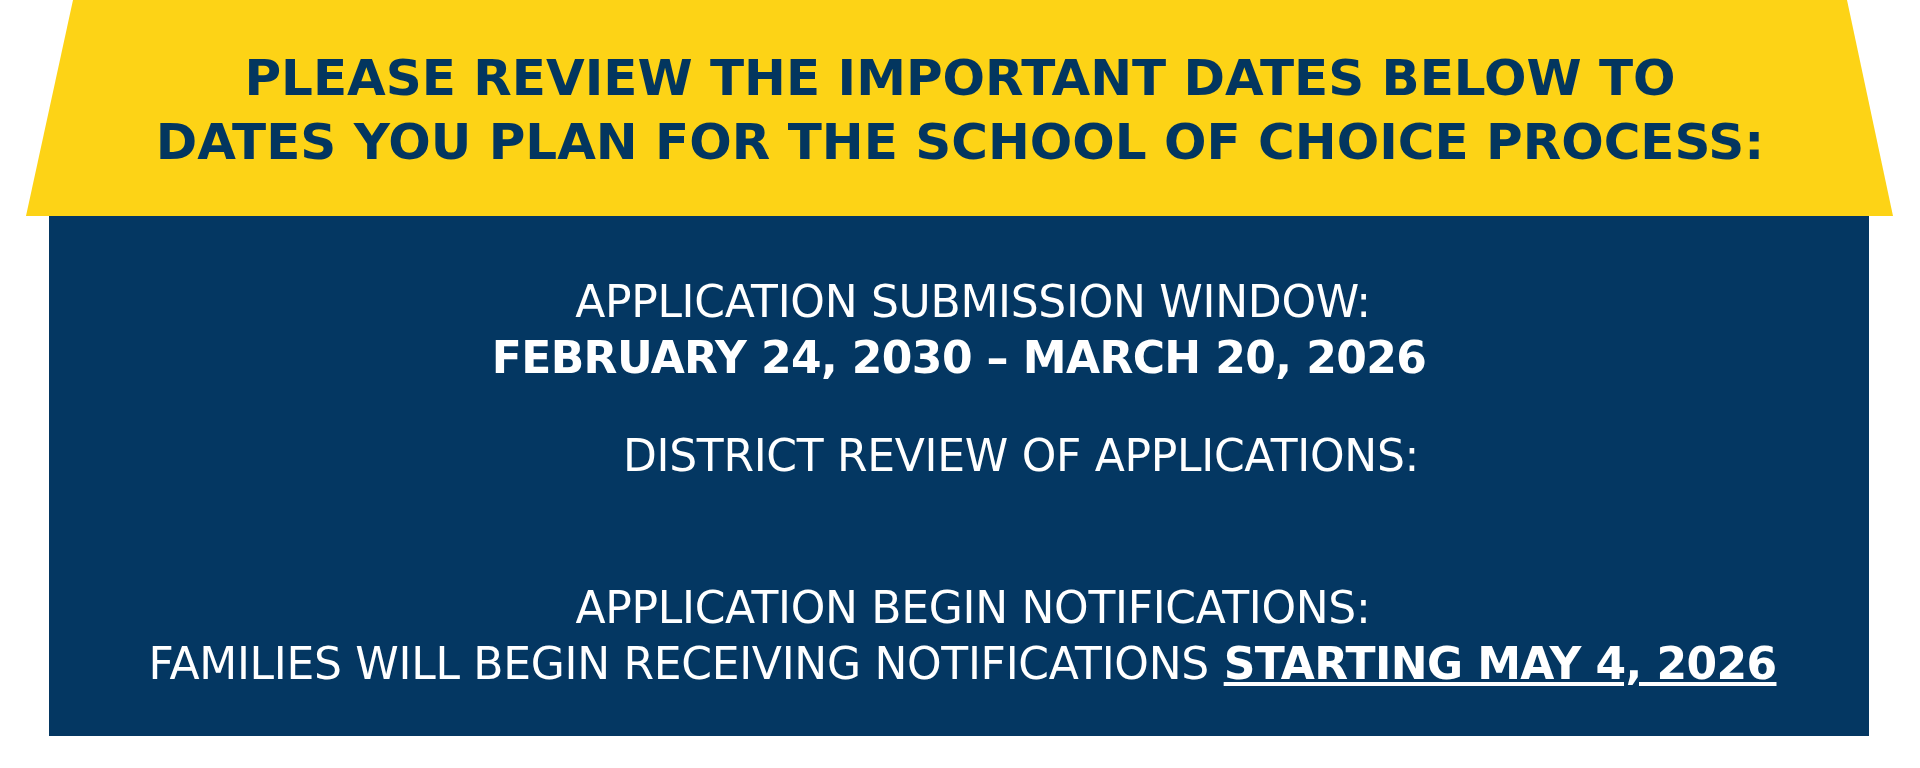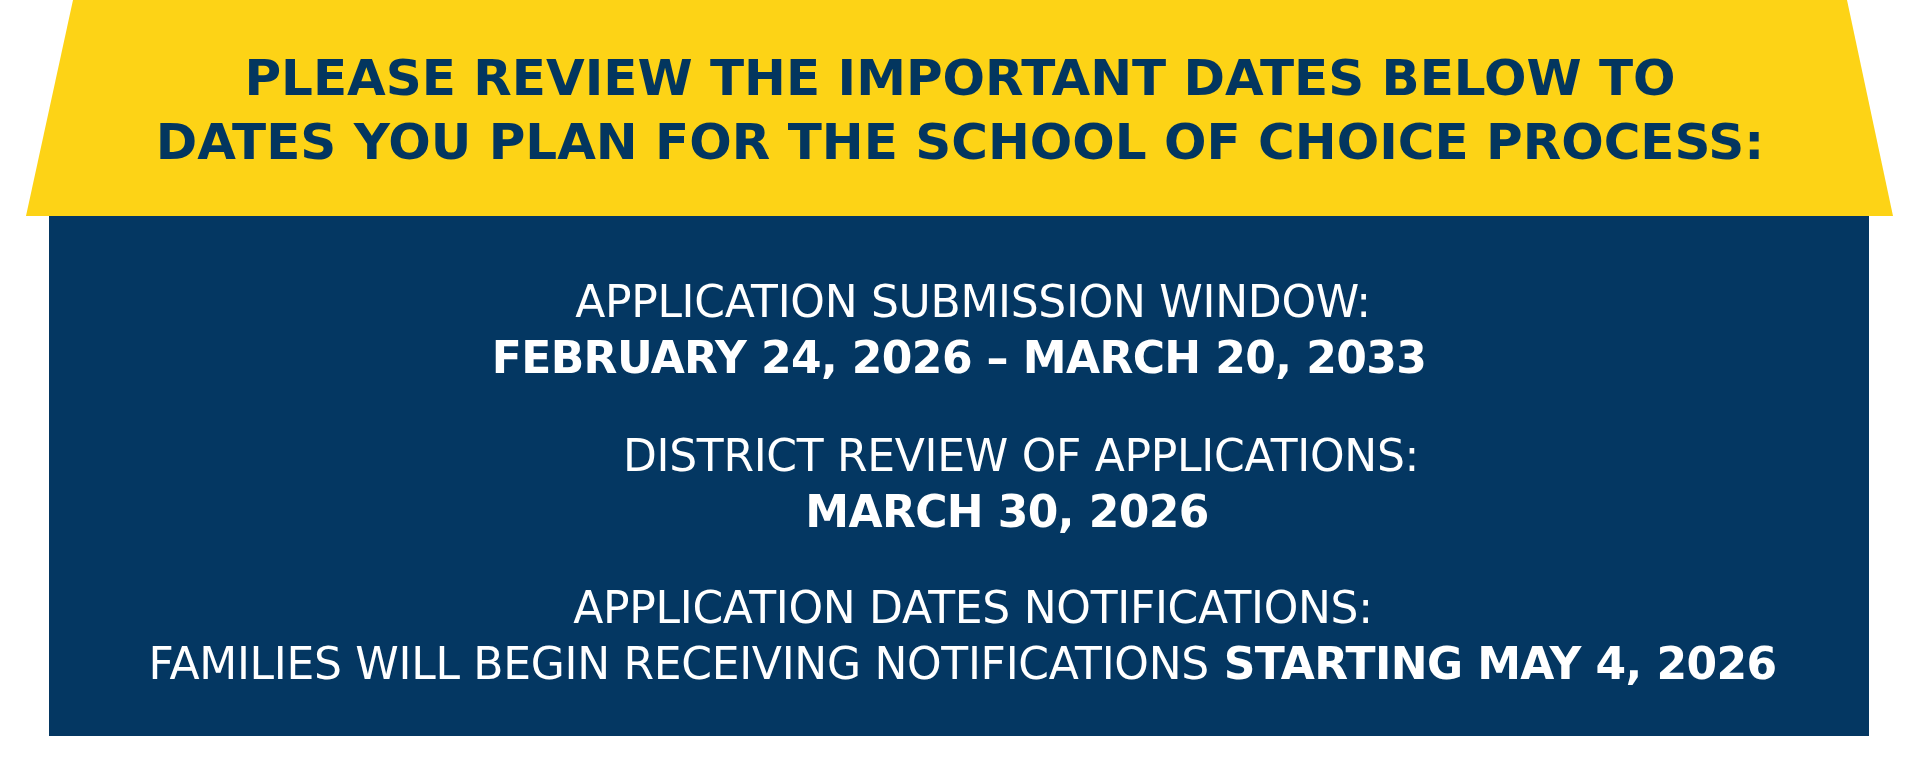--- a/index.html
+++ b/index.html
@@ -76,20 +76,21 @@
     letter-spacing: -0.6px;
   }
   .section .value .plain {
     font-weight: normal;
     letter-spacing: -0.3px;
     margin-left: 7px;
   }
   .section .value .strong {
     font-weight: bold;
     letter-spacing: -0.6px;
+    text-decoration: underline;
   }
   .sec1 { top: 58px; }
   .sec2 { top: 212px; margin-left: 48px; }
   .sec3 { top: 364px; }
 </style>
 </head>
 <body>
 
 <div class="banner">
   <svg width="1920" height="217" viewBox="0 0 1920 217">
@@ -98,26 +99,25 @@
   <h1 class="banner-heading">
     <span class="hl">PLEASE REVIEW THE IMPORTANT DATES BELOW TO</span>
     <span class="hl">DATES YOU PLAN FOR THE SCHOOL OF CHOICE PROCESS:</span>
   </h1>
 </div>
 
 <div class="panel">
 
   <div class="section sec1">
     <span class="label">APPLICATION SUBMISSION WINDOW:</span>
-    <span class="value">FEBRUARY 24, 2026 – MARCH 20, 2033</span>
+    <span class="value">FEBRUARY 24, 2030 – MARCH 20, 2026</span>
   </div>
 
   <div class="section sec2">
     <span class="label">DISTRICT REVIEW OF APPLICATIONS:</span>
-    <span class="value">MARCH 30, 2026</span>
   </div>
 
   <div class="section sec3">
-    <span class="label">APPLICATION DATES NOTIFICATIONS:</span>
+    <span class="label">APPLICATION BEGIN NOTIFICATIONS:</span>
     <span class="value"><span class="plain">FAMILIES WILL BEGIN RECEIVING NOTIFICATIONS</span> <span class="strong">STARTING MAY 4, 2026</span></span>
   </div>
 
 </div>
 
 </body></html>

